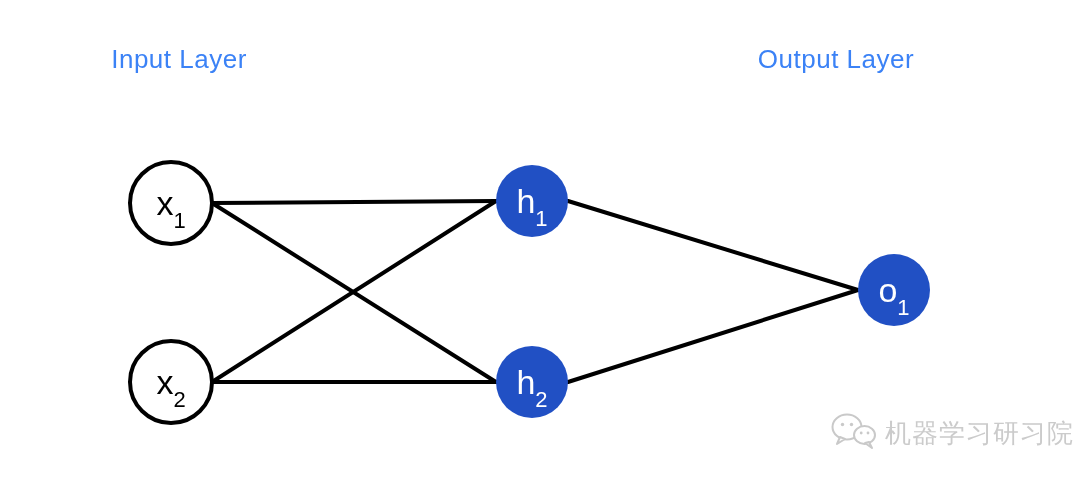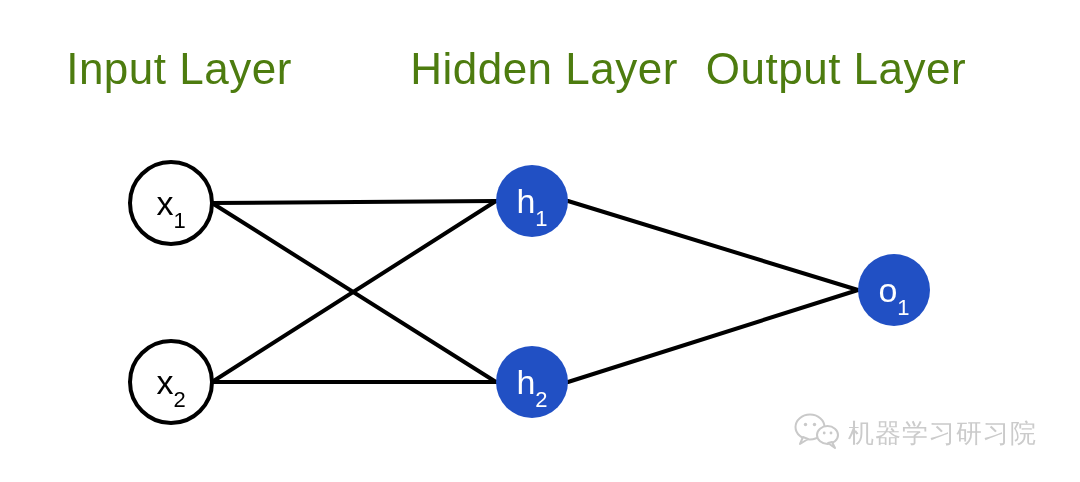--- a/index.html
+++ b/index.html
@@ -11,38 +11,38 @@
   }
   .stage {
     position: relative;
     width: 1080px; height: 482px;
     background: #ffffff;
   }
   .layer-title {
     position: absolute;
     top: 44px;
     transform: translateX(-50%);
-    font-size: 44px;
+    font-size: 26px;
     font-weight: 500;
-    color: #4d7c0f;
+    color: #3b82f6;
     letter-spacing: 0.5px;
     white-space: nowrap;
   }
   #network-svg {
     position: absolute;
     left: 0; top: 0;
     width: 1080px; height: 482px;
   }
   .node-label {
     font-family: "Liberation Sans", "DejaVu Sans", sans-serif;
     font-weight: 400;
   }
   .watermark {
     position: absolute;
-    left: 793px;
+    left: 830px;
     top: 412px;
     display: flex;
     align-items: center;
     gap: 9px;
   }
   .wm-icon { display: inline-flex; }
   .wm-text {
     font-size: 26px;
     font-weight: 400;
     letter-spacing: 1px;
@@ -50,21 +50,20 @@
     text-shadow: 2px 2px 0 #ffffff;
     white-space: nowrap;
   }
 </style>
 </head>
 <body>
 
 <div class="stage">
 
   <div class="layer-title" style="left: 179px;">Input Layer</div>
-  <div class="layer-title" style="left: 544px;">Hidden Layer</div>
   <div class="layer-title" style="left: 836px;">Output Layer</div>
 
   <svg id="network-svg" viewBox="0 0 1080 482" xmlns="http://www.w3.org/2000/svg">
       <line x1="212" y1="203" x2="496" y2="201" stroke="#000000" stroke-width="4" stroke-linecap="round"></line>
       <line x1="212" y1="203" x2="496" y2="382" stroke="#000000" stroke-width="4" stroke-linecap="round"></line>
       <line x1="212" y1="382" x2="496" y2="201" stroke="#000000" stroke-width="4" stroke-linecap="round"></line>
       <line x1="212" y1="382" x2="496" y2="382" stroke="#000000" stroke-width="4" stroke-linecap="round"></line>
       <line x1="568" y1="201" x2="858" y2="290" stroke="#000000" stroke-width="4" stroke-linecap="round"></line>
       <line x1="568" y1="382" x2="858" y2="290" stroke="#000000" stroke-width="4" stroke-linecap="round"></line>
       <circle cx="171" cy="203" r="41" fill="#ffffff" stroke="#000000" stroke-width="4"></circle>

